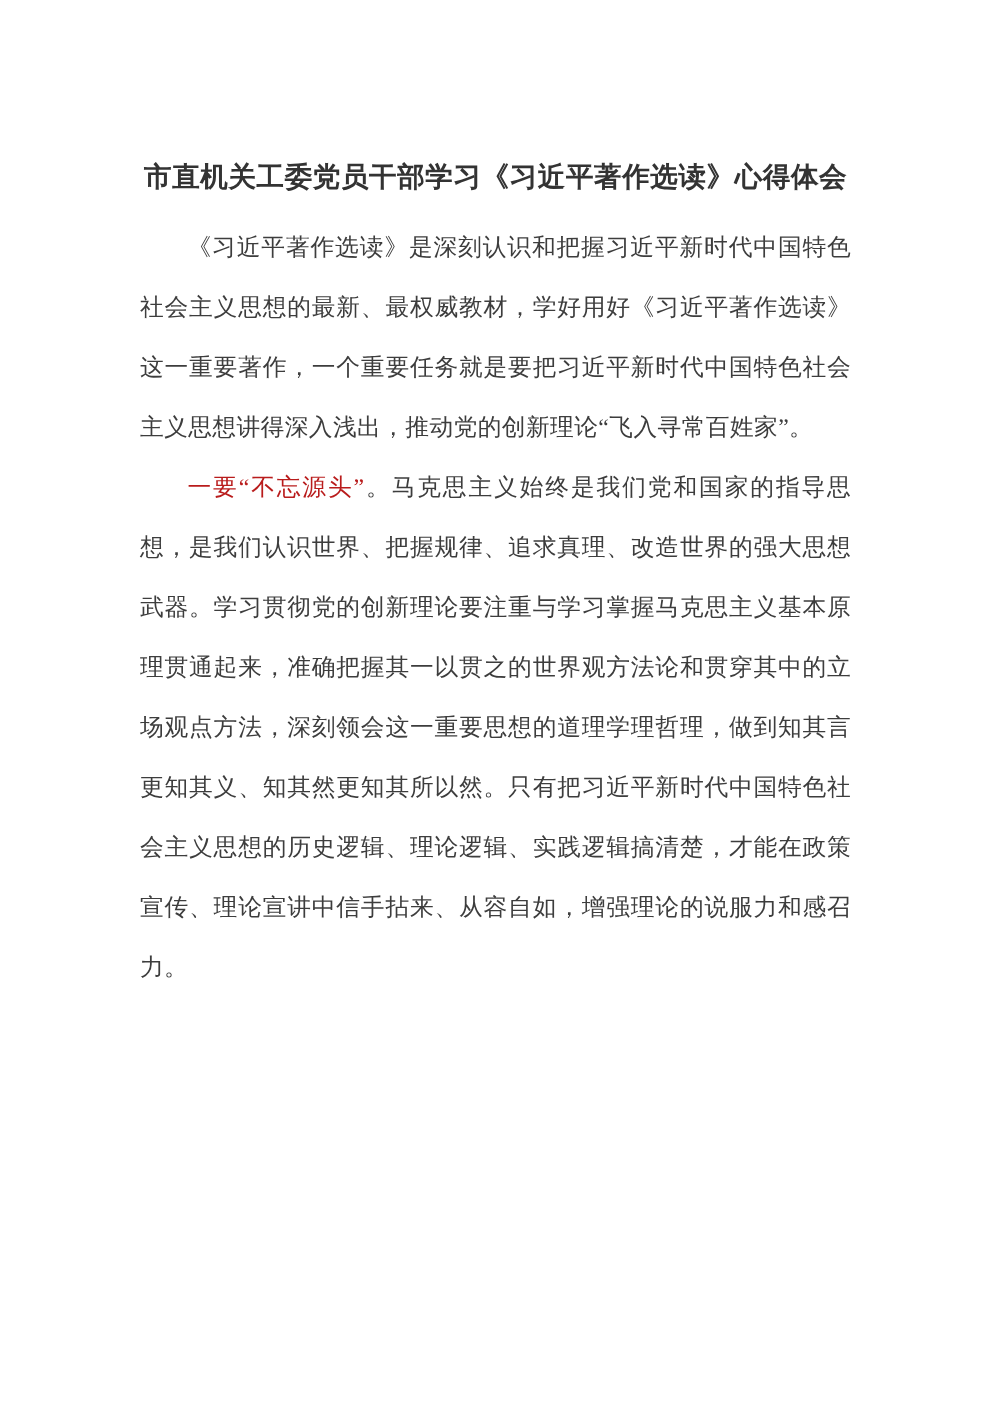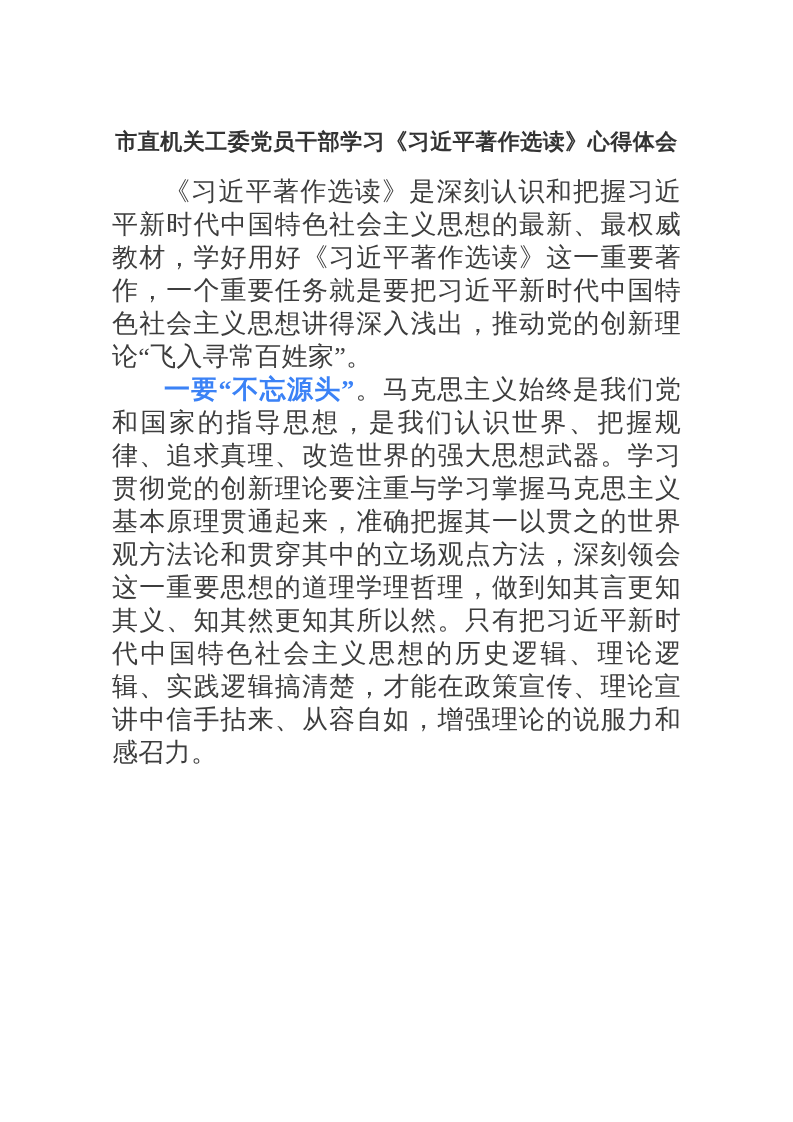--- a/index.html
+++ b/index.html
@@ -20,31 +20,31 @@
   .doc-title {
     font-size: 22px;
     font-weight: bold;
     color: #333333;
     text-align: center;
     line-height: 43px;
     margin-bottom: 12px;
     letter-spacing: 0.5px;
   }
   .doc-body p {
-    font-size: 26px;
-    line-height: 33px;
+    font-size: 19px;
+    line-height: 48px;
     text-align: justify;
     text-justify: inter-ideograph;
     text-indent: 2em;
     letter-spacing: 0.3px;
     color: #3d3d3d;
   }
   .doc-body p .lead {
-    font-weight: bold;
-    color: #3b82f6;
+    font-weight: normal;
+    color: #b91c1c;
   }
 </style>
 </head>
 <body>
 
 <div class="page">
   <h1 class="doc-title">市直机关工委党员干部学习《习近平著作选读》心得体会</h1>
 
   <div class="doc-body">
     <p><span class="lead"></span><span>《习近平著作选读》是深刻认识和把握习近平新时代中国特色社会主义思想的最新、最权威教材，学好用好《习近平著作选读》这一重要著作，一个重要任务就是要把习近平新时代中国特色社会主义思想讲得深入浅出，推动党的创新理论“飞入寻常百姓家”。</span></p>

